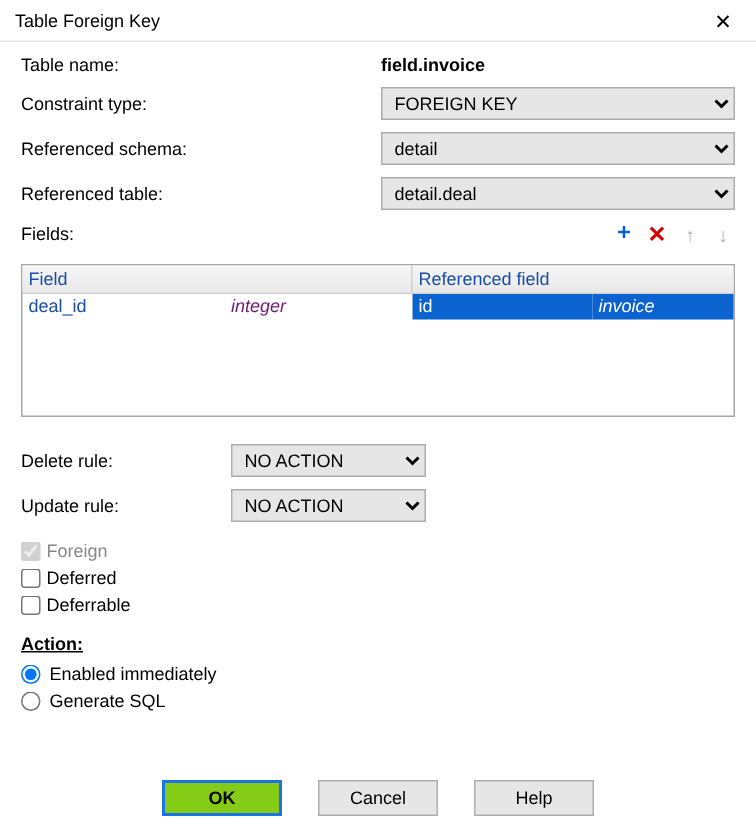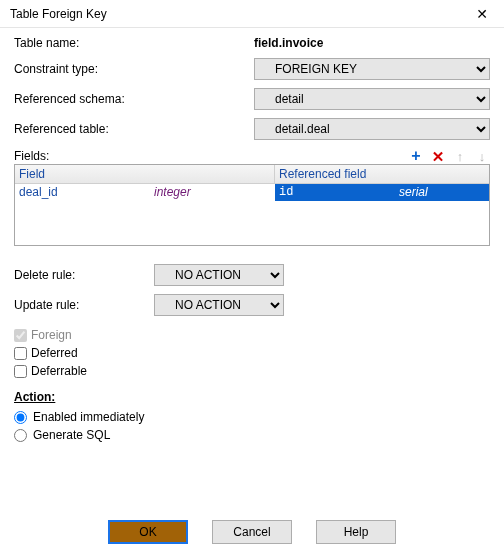--- a/index.html
+++ b/index.html
@@ -36,38 +36,38 @@
   .label-col { width: 140px; flex: none; }
   .value-col { flex: 1; }
   .bold { font-weight: 700; }
   select.combo {
     width: 100%;
     height: 22px;
     font-family: inherit;
     font-size: 12px;
     background: #e6e6e6;
     border: 1px solid #adadad;
-    padding-left: 16px;
+    padding-left: 4px;
   }
   select.combo.small { width: 130px; }
   .fields-header {
     display: flex;
     align-items: center;
     justify-content: space-between;
     margin-top: 6px;
   }
   .toolbar-icons { display: flex; gap: 6px; align-items: center; }
   .icon { width: 16px; height: 16px; display: flex; align-items: center; justify-content: center; }
   .icon-plus { color: #0a63ce; font-weight: 900; font-size: 16px; line-height: 1; }
   .icon-x { color: #d40000; font-weight: 900; font-size: 15px; line-height: 1; }
   .icon-arrow { color: #b0b0b0; font-size: 13px; line-height: 1; }
   .grid {
     border: 1px solid #a7a7a7;
-    height: 82px;
-    margin-top: 0;
+    height: 102px;
+    margin-top: 12px;
     position: relative;
     background: #fff;
   }
   .grid-head {
     display: flex;
     height: 19px;
     background: linear-gradient(#f6f6f6, #e8e8e8);
     border-bottom: 1px solid #cfcfcf;
   }
   .gh-cell {
@@ -76,21 +76,21 @@
     border-right: 1px solid #cfcfcf;
     font-size: 12px;
   }
   .gh-cell.c1 { width: 260px; }
   .gh-cell.c2 { flex: 1; border-right: none; }
   .grid-row { display: flex; height: 17px; font-size: 12px; }
   .gr-cell { padding: 1px 4px; }
   .gr-cell.c1a { width: 135px; color: #1a4da5; }
   .gr-cell.c1b { width: 125px; color: #701a75; font-style: italic; }
   .gr-cell.sel { background: #0a63ce; color: #fff; }
-  .gr-cell.c2a { width: 120px; font-family: Liberation Mono, monospace; }
+  .gr-cell.c2a { width: 120px; }
   .gr-cell.c2b { flex: 1; font-style: italic; }
   .section { margin-top: 18px; }
   .chkrow { display: flex; align-items: center; gap: 4px; height: 18px; }
   .chkrow input[type=checkbox] { width: 13px; height: 13px; margin: 0; }
   .chkrow.disabled { color: #888; }
   .action-label { font-weight: 700; margin-top: 10px; margin-bottom: 4px; text-decoration: underline; }
   .radiorow { display: flex; align-items: center; gap: 4px; height: 18px; }
   .radiorow input[type=radio] { margin: 0 2px 0 0; }
   .buttonbar {
     position: absolute;
@@ -103,21 +103,21 @@
   .btn {
     width: 80px;
     height: 24px;
     background: #e6e6e6;
     border: 1px solid #adadad;
     font-family: inherit;
     font-size: 12px;
     padding: 0;
     text-align: center;
   }
-  .btn.primary { border: 2px solid #1a73e8; background: #a16207; }
+  .btn.primary { border: 2px solid #1a73e8; background: #84cc16; font-weight: bold; }
 </style>
 </head>
 <body>
 
 <div class="titlebar">
   <span>Table Foreign Key</span>
   <div class="titlebar-close">
     <span>✕</span>
   </div>
 </div>
@@ -168,21 +168,21 @@
 
   <div class="grid">
     <div class="grid-head">
       <div class="gh-cell c1">Field</div>
       <div class="gh-cell c2">Referenced field</div>
     </div>
     <div class="grid-row">
       <div class="gr-cell c1a">deal_id</div>
       <div class="gr-cell c1b">integer</div>
       <div class="gr-cell c2a sel">id</div>
-      <div class="gr-cell c2b sel">serial</div>
+      <div class="gr-cell c2b sel">invoice</div>
     </div>
   </div>
 
   <div class="section">
     <div class="row">
       <div class="label-col">Delete rule:</div>
       <select class="combo small">
         <option>NO ACTION</option>
       </select>
     </div>

